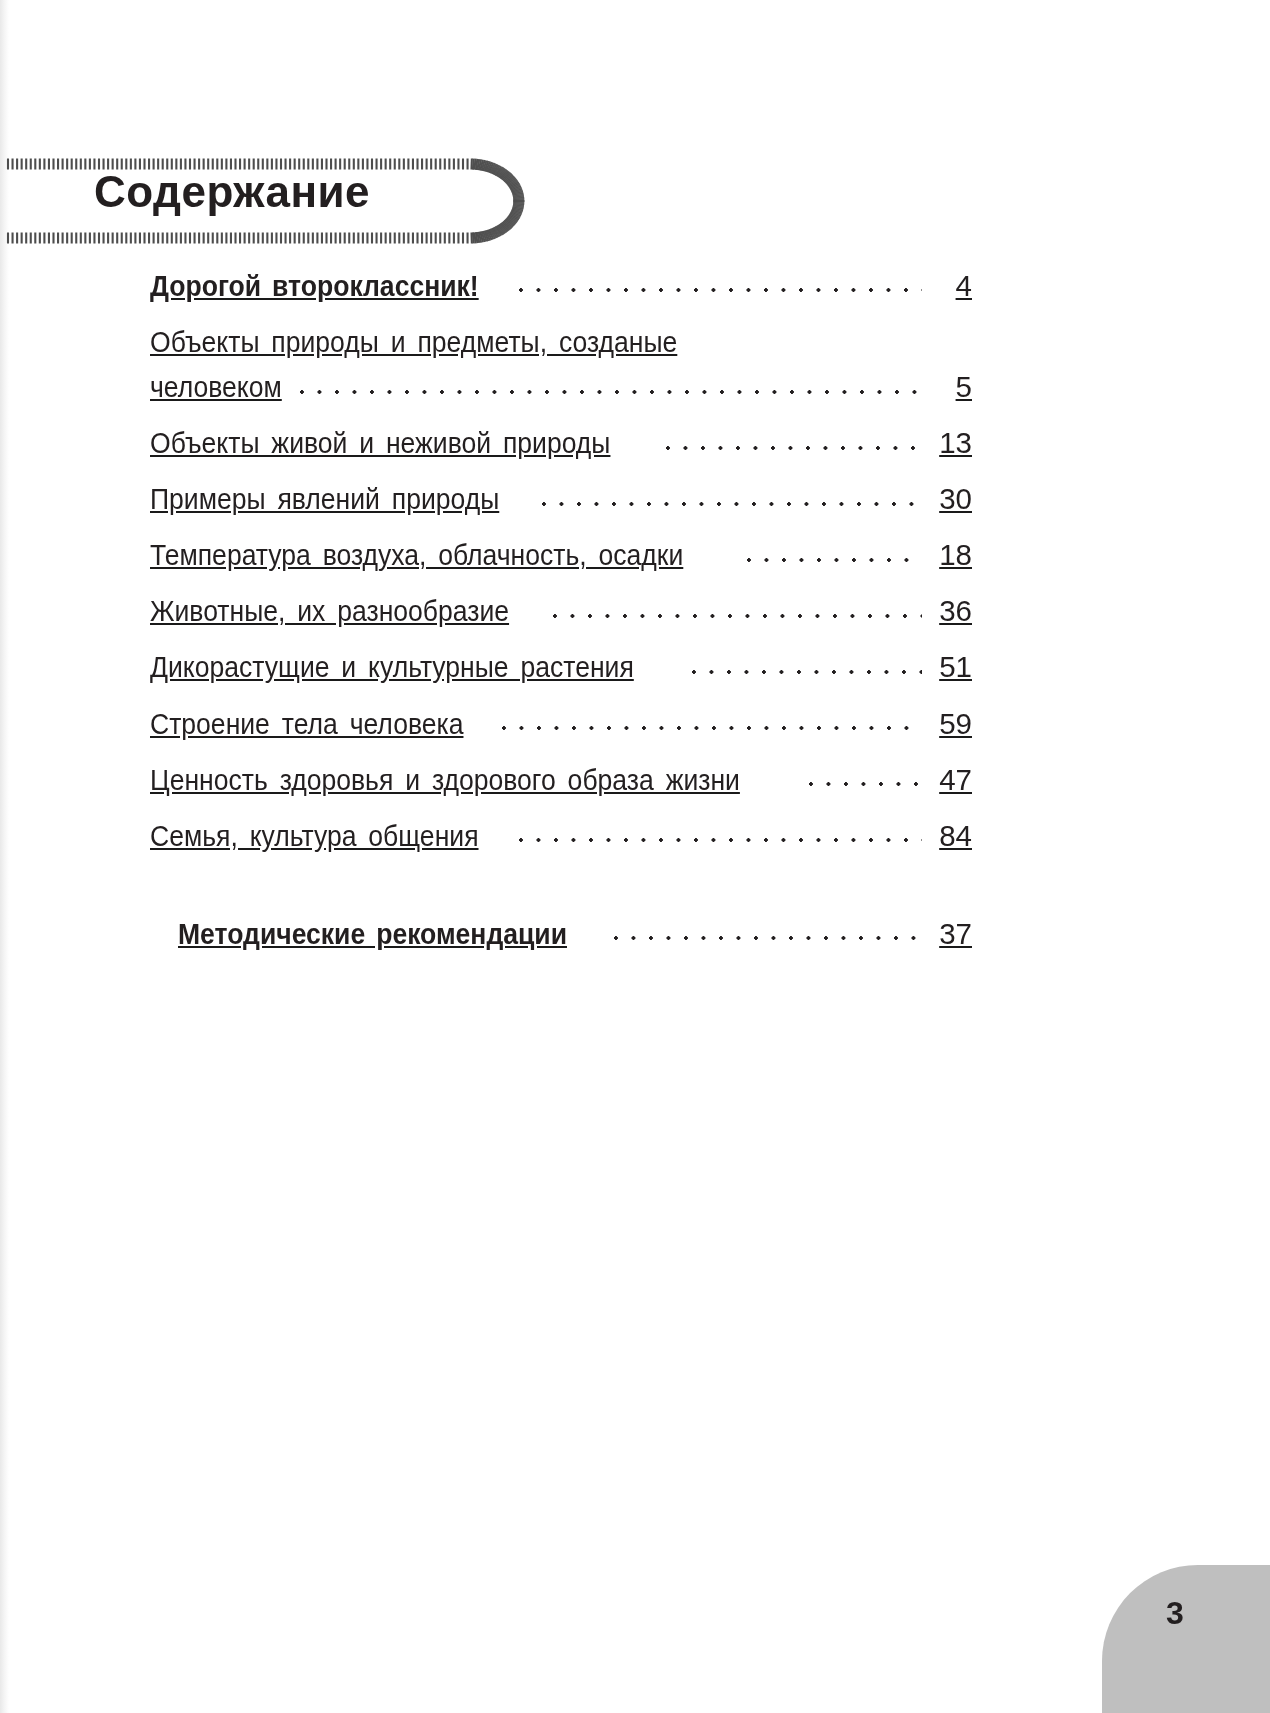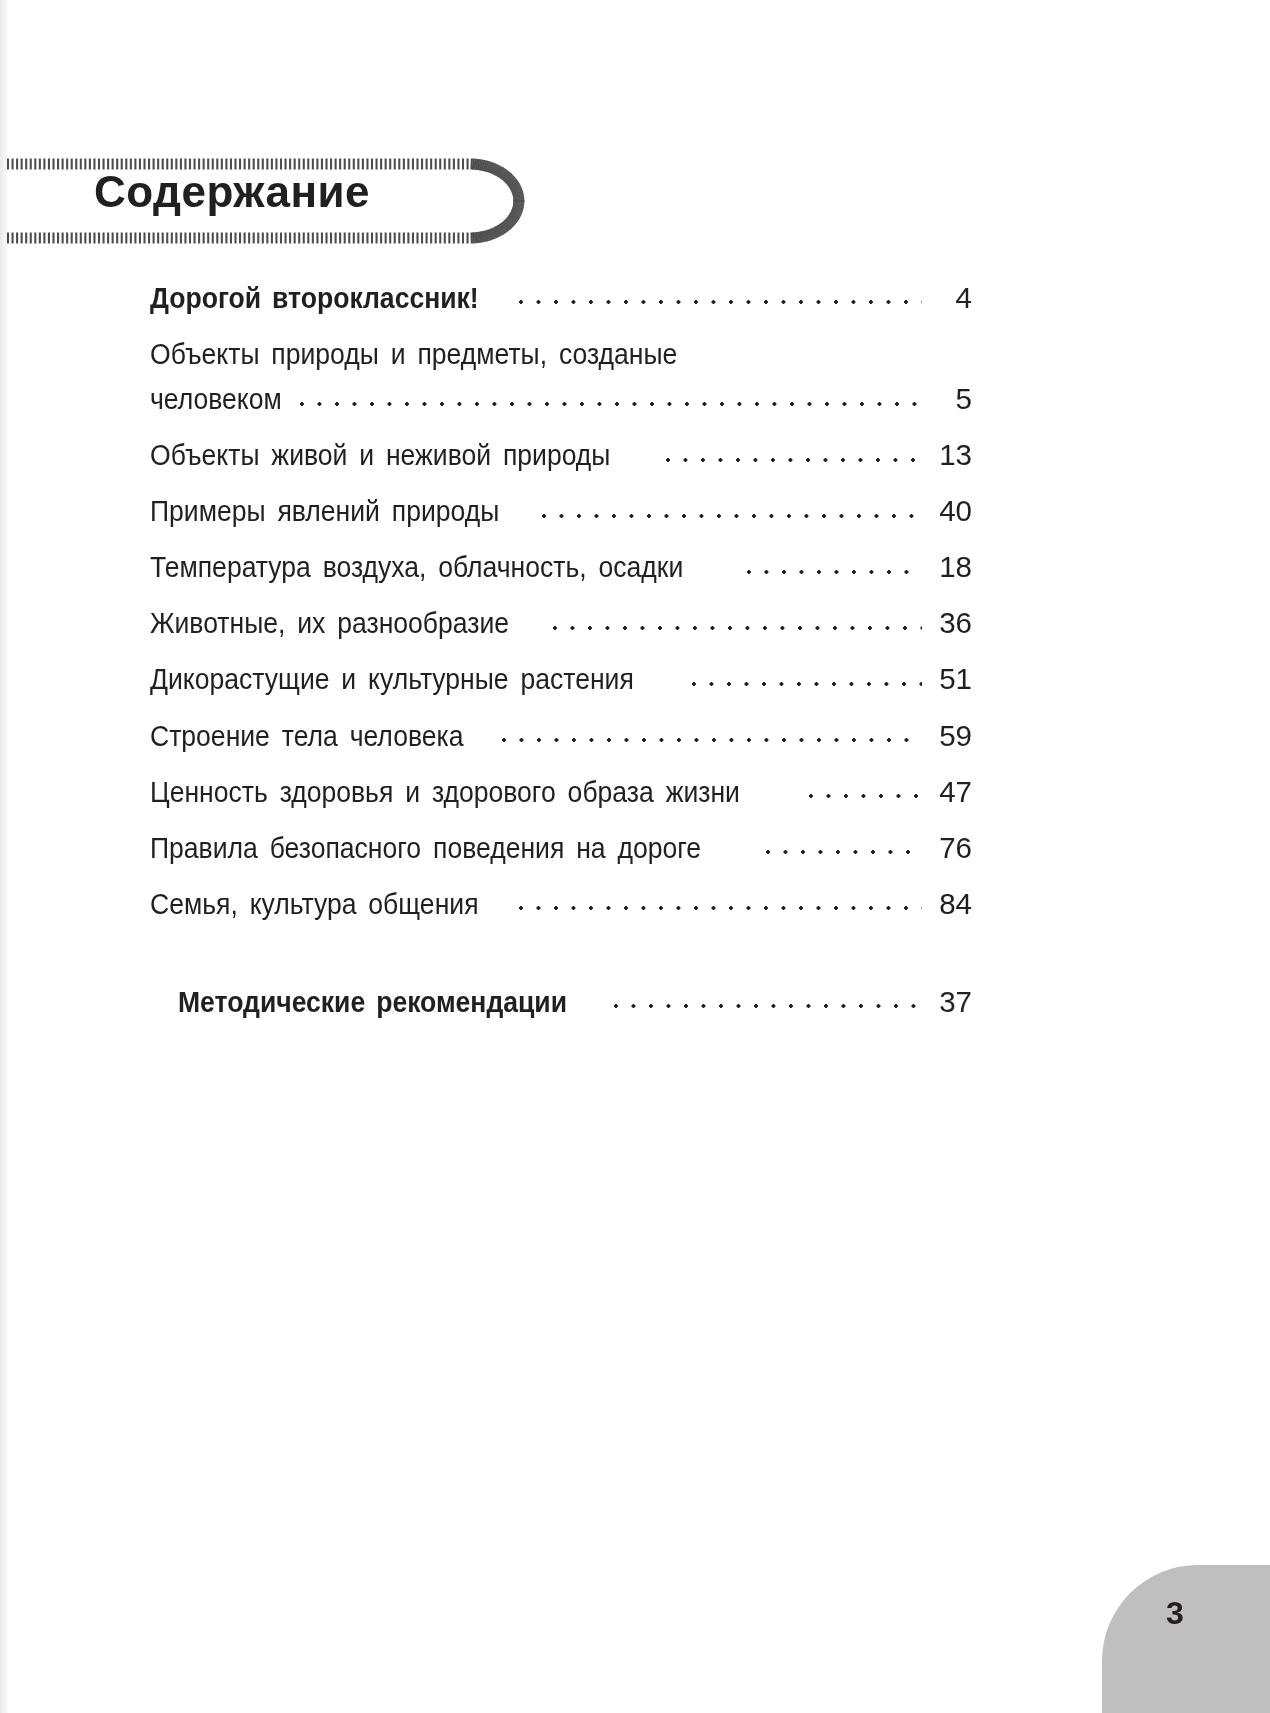--- a/index.html
+++ b/index.html
@@ -55,22 +55,23 @@
     letter-spacing: 0.5px;
     color: #231f20;
     line-height: 1;
     white-space: nowrap;
   }
 
   
   .toc {
     position: absolute;
     left: 150px;
-    top: 276px;
+    top: 264px;
     width: 822px;
+    text-decoration: underline;
   }
 
   .toc-entry {
     display: block;
     margin-bottom: 13px;
     color: #231f20;
   }
 
   .toc-entry.spaced-above {
     margin-top: 55px;
@@ -497,21 +498,21 @@
         <div class="toc-line">
           <span class="toc-label">Объекты живой и неживой природы</span>
           <span class="leader"></span>
           <span class="toc-page">13</span>
         </div>
       </div>
       <div class="toc-entry">
         <div class="toc-line">
           <span class="toc-label">Примеры явлений природы</span>
           <span class="leader"></span>
-          <span class="toc-page">40</span>
+          <span class="toc-page">30</span>
         </div>
       </div>
       <div class="toc-entry">
         <div class="toc-line">
           <span class="toc-label">Температура воздуха, облачность, осадки</span>
           <span class="leader"></span>
           <span class="toc-page">18</span>
         </div>
       </div>
       <div class="toc-entry">
@@ -533,27 +534,20 @@
           <span class="toc-label">Строение тела человека</span>
           <span class="leader"></span>
           <span class="toc-page">59</span>
         </div>
       </div>
       <div class="toc-entry">
         <div class="toc-line">
           <span class="toc-label">Ценность здоровья и здорового образа жизни</span>
           <span class="leader"></span>
           <span class="toc-page">47</span>
-        </div>
-      </div>
-      <div class="toc-entry">
-        <div class="toc-line">
-          <span class="toc-label">Правила безопасного поведения на дороге</span>
-          <span class="leader"></span>
-          <span class="toc-page">76</span>
         </div>
       </div>
       <div class="toc-entry">
         <div class="toc-line">
           <span class="toc-label">Семья, культура общения</span>
           <span class="leader"></span>
           <span class="toc-page">84</span>
         </div>
       </div>
       <div class="toc-entry spaced-above">

